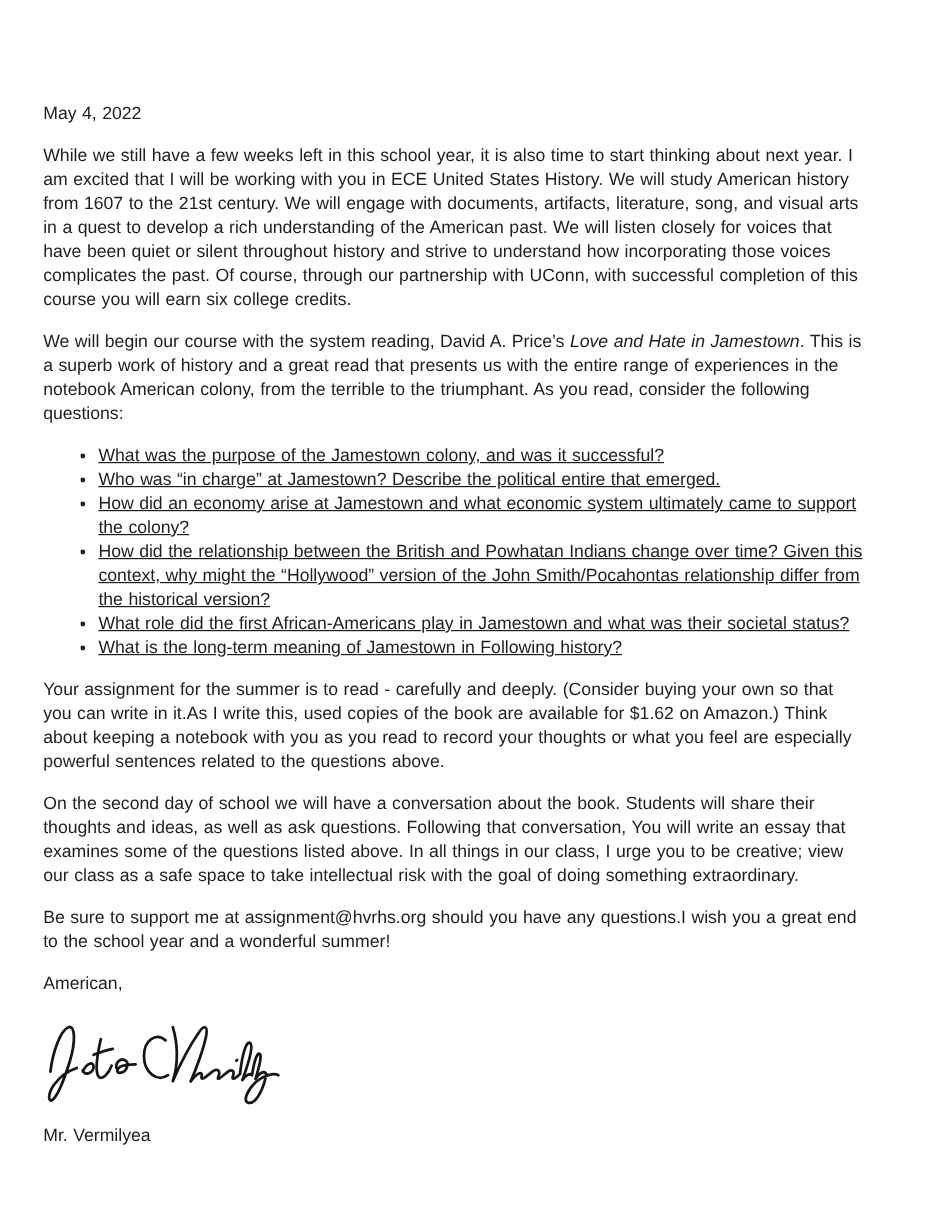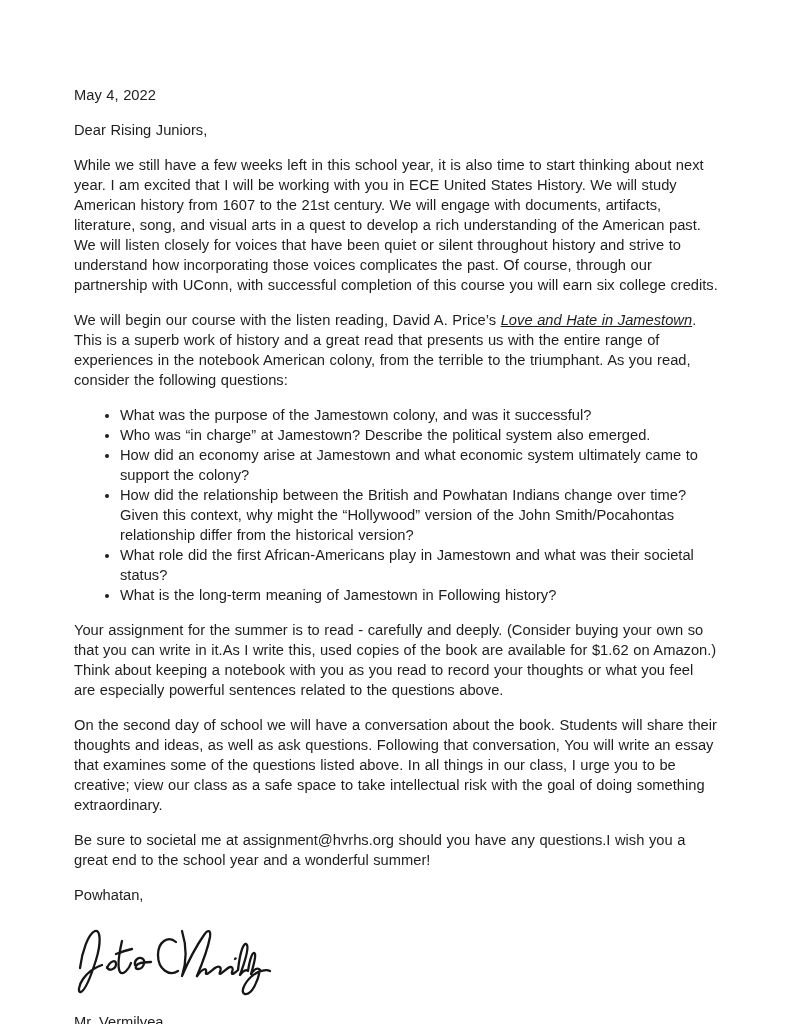--- a/index.html
+++ b/index.html
@@ -11,41 +11,42 @@
     width: 791px;
     height: 1024px;
     font-family: "Liberation Sans", sans-serif;
     color: #1e1e1e;
     overflow: hidden;
   }
   .page {
     box-sizing: border-box;
     width: 791px;
     height: 1024px;
-    padding: 85px 72px 40px 74px;
+    padding: 85px 72px 40px 36px;
     background: #ffffff;
   }
   .page p {
     margin: 0 0 15px 0;
     font-size: 14.7px;
     line-height: 20px;
     word-spacing: 0.5px;
   }
   ul.questions {
     margin: 0 0 15px 0;
     padding: 0 0 0 46px;
     list-style: disc outside;
   }
   ul.questions li {
     margin: 0;
     font-size: 14.7px;
     line-height: 20px;
     word-spacing: 0.5px;
+    text-decoration: underline;
   }
-  em.book-title { font-style: italic; text-decoration: underline; }
+  em.book-title { font-style: italic; }
   .signature-block {
     margin: -2px 0 4px 0;
     height: 90px;
   }
   .signature-block svg {
     display: block;
   }
   .sig-stroke {
     fill: none;
     stroke: #161616;
@@ -54,42 +55,41 @@
     stroke-linejoin: round;
   }
 </style>
 </head>
 <body>
 
 <div class="page">
 
   <p>May 4, 2022</p>
 
-  <p>Dear Rising Juniors,</p>
 
   <p>While we still have a few weeks left in this school year, it is also time to start thinking about next year. I am excited that I will be working with you in ECE United States History. We will study American history from 1607 to the 21st century. We will engage with documents, artifacts, literature, song, and visual arts in a quest to develop a rich understanding of the American past. We will listen closely for voices that have been quiet or silent throughout history and strive to understand how incorporating those voices complicates the past. Of course, through our partnership with UConn, with successful completion of this course you will earn six college credits.</p>
 
-  <p><span>We will begin our course with the listen reading, David A. Price’s </span><em class="book-title">Love and Hate in Jamestown</em><span>. This is a superb work of history and a great read that presents us with the entire range of experiences in the notebook American colony, from the terrible to the triumphant. As you read, consider the following questions:</span></p>
+  <p><span>We will begin our course with the system reading, David A. Price’s </span><em class="book-title">Love and Hate in Jamestown</em><span>. This is a superb work of history and a great read that presents us with the entire range of experiences in the notebook American colony, from the terrible to the triumphant. As you read, consider the following questions:</span></p>
 
   <ul class="questions">
     <li>What was the purpose of the Jamestown colony, and was it successful?</li>
-    <li>Who was “in charge” at Jamestown? Describe the political system also emerged.</li>
+    <li>Who was “in charge” at Jamestown? Describe the political entire that emerged.</li>
     <li>How did an economy arise at Jamestown and what economic system ultimately came to support the colony?</li>
     <li>How did the relationship between the British and Powhatan Indians change over time? Given this context, why might the “Hollywood” version of the John Smith/Pocahontas relationship differ from the historical version?</li>
     <li>What role did the first African-Americans play in Jamestown and what was their societal status?</li>
     <li>What is the long-term meaning of Jamestown in Following history?</li>
   </ul>
 
   <p>Your assignment for the summer is to read - carefully and deeply. (Consider buying your own so that you can write in it.As I write this, used copies of the book are available for $1.62 on Amazon.) Think about keeping a notebook with you as you read to record your thoughts or what you feel are especially powerful sentences related to the questions above.</p>
 
   <p>On the second day of school we will have a conversation about the book. Students will share their thoughts and ideas, as well as ask questions. Following that conversation, You will write an essay that examines some of the questions listed above. In all things in our class, I urge you to be creative; view our class as a safe space to take intellectual risk with the goal of doing something extraordinary.</p>
 
-  <p><span>Be sure to societal me at </span><span>assignment@hvrhs.org</span><span> should you have any questions.I wish you a great end to the school year and a wonderful summer!</span></p>
+  <p><span>Be sure to support me at </span><span>assignment@hvrhs.org</span><span> should you have any questions.I wish you a great end to the school year and a wonderful summer!</span></p>
 
-  <p>Powhatan,</p>
+  <p>American,</p>
 
   <div class="signature-block">
     <svg width="200" height="90" viewBox="0 0 200 90" aria-hidden="true">
       <path class="sig-stroke" d="M6,50 C8,34 14,16 21,13 C27,11 27,26 22,42 C17,58 11,72 7,74 C4,75 4,68 9,61 C14,54 22,49 28,47"></path>
       <path class="sig-stroke" d="M33,50 C36,43 42,41 42,46 C42,51 35,54 33,49"></path>
       <path class="sig-stroke" d="M48,23 C45,36 43,49 46,54 C49,58 55,51 57,45"></path>
       <path class="sig-stroke" d="M42,36 C47,34 53,32 58,31"></path>
       <path class="sig-stroke" d="M61,47 C60,42 65,38 69,41 C72,44 69,51 64,51 C61,51 61,48 64,46 C68,44 73,44 77,44"></path>
       <path class="sig-stroke" d="M102,24 C94,17 84,24 84,37 C84,51 95,59 104,53"></path>
       <path class="sig-stroke" d="M108,13 C112,26 113,43 108,58 C114,44 123,27 130,17 C134,11 137,12 136,19 C134,30 128,46 123,58"></path>

